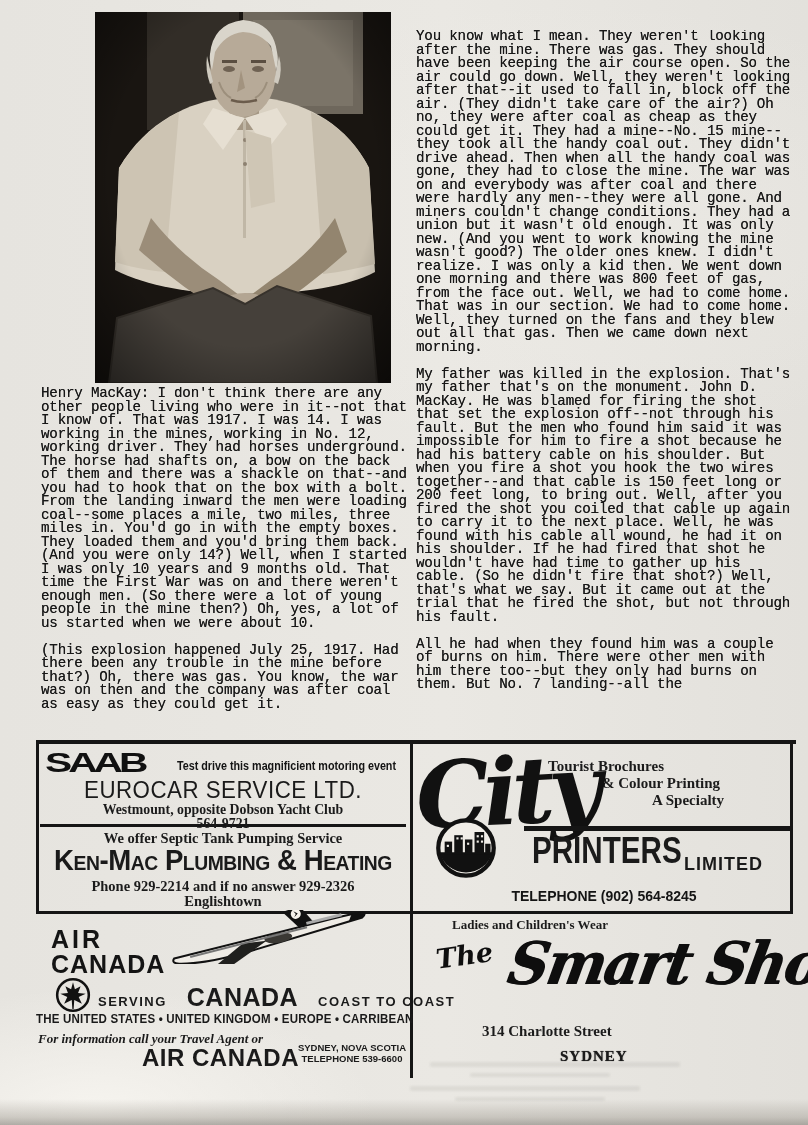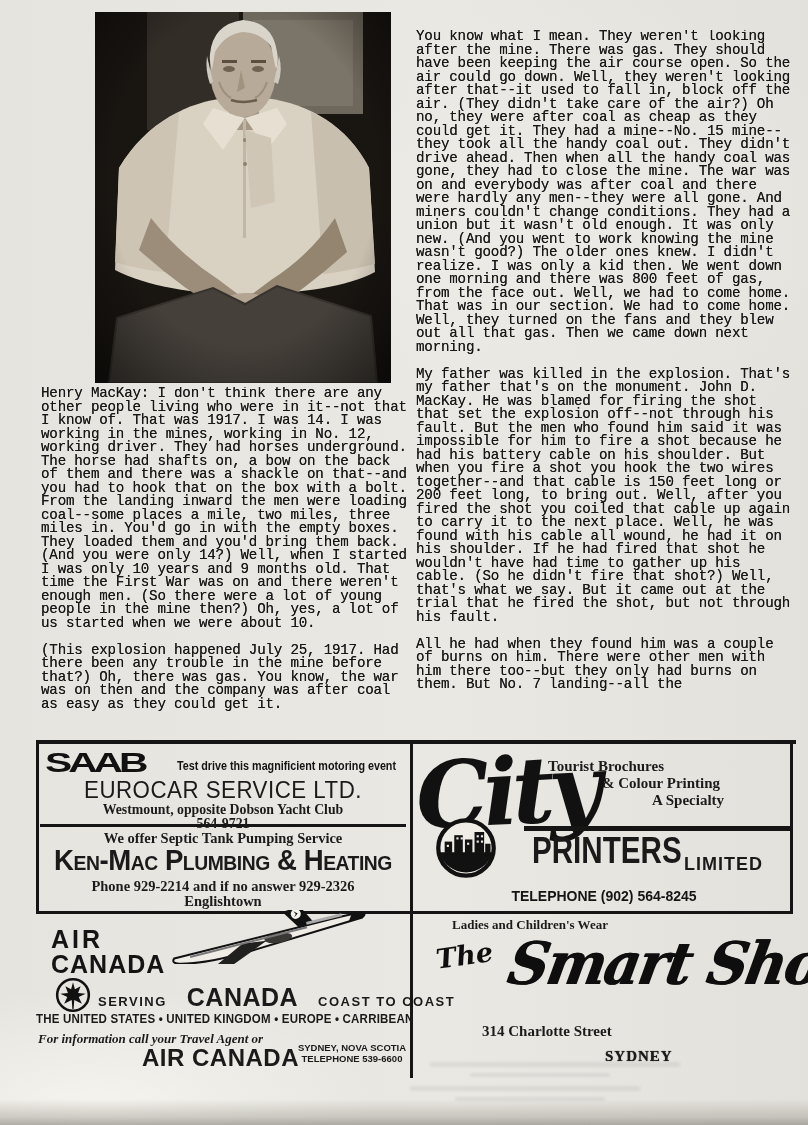--- a/index.html
+++ b/index.html
@@ -75,21 +75,21 @@
   .cp-address{left:380px;top:126px;width:376px;text-align:center;font-family:"Liberation Sans",sans-serif;font-weight:bold;font-size:13.5px;}
   .cp-tel{left:380px;top:144px;width:376px;text-align:center;font-family:"Liberation Sans",sans-serif;font-weight:bold;font-size:14px;}
 
   .ss-category{left:416px;top:173px;font-size:13px;}
   .ss-script{left:400px;top:186px;white-space:nowrap;color:#0e0e0e;}
   .ss-the{display:inline-block;font-family:"DejaVu Serif",serif;font-weight:bold;font-style:italic;font-size:27px;
     transform:rotate(-8deg);vertical-align:18px;}
   .ss-name{display:inline-block;font-family:"DejaVu Serif",serif;font-weight:bold;font-style:italic;font-size:56px;
     letter-spacing:-2px;transform:skewX(-10deg) scaleY(1.05);margin-left:6px;text-shadow:1px 0 0 #0e0e0e;}
   .ss-address{left:446px;top:279px;font-size:15px;}
-  .ss-city{left:524px;top:304px;font-size:15px;letter-spacing:1px;text-shadow:0 0 1px #222;margin-left:45px;}
+  .ss-city{left:524px;top:304px;font-size:15px;letter-spacing:1px;text-shadow:0 0 1px #222;}
 </style>
 </head>
 <body>
 
 <div class="page">
 
   <div class="photo">
     <svg viewBox="0 0 296 371" preserveAspectRatio="none">
       <defs>
         <radialGradient id="vig" cx="50%" cy="45%" r="75%">

